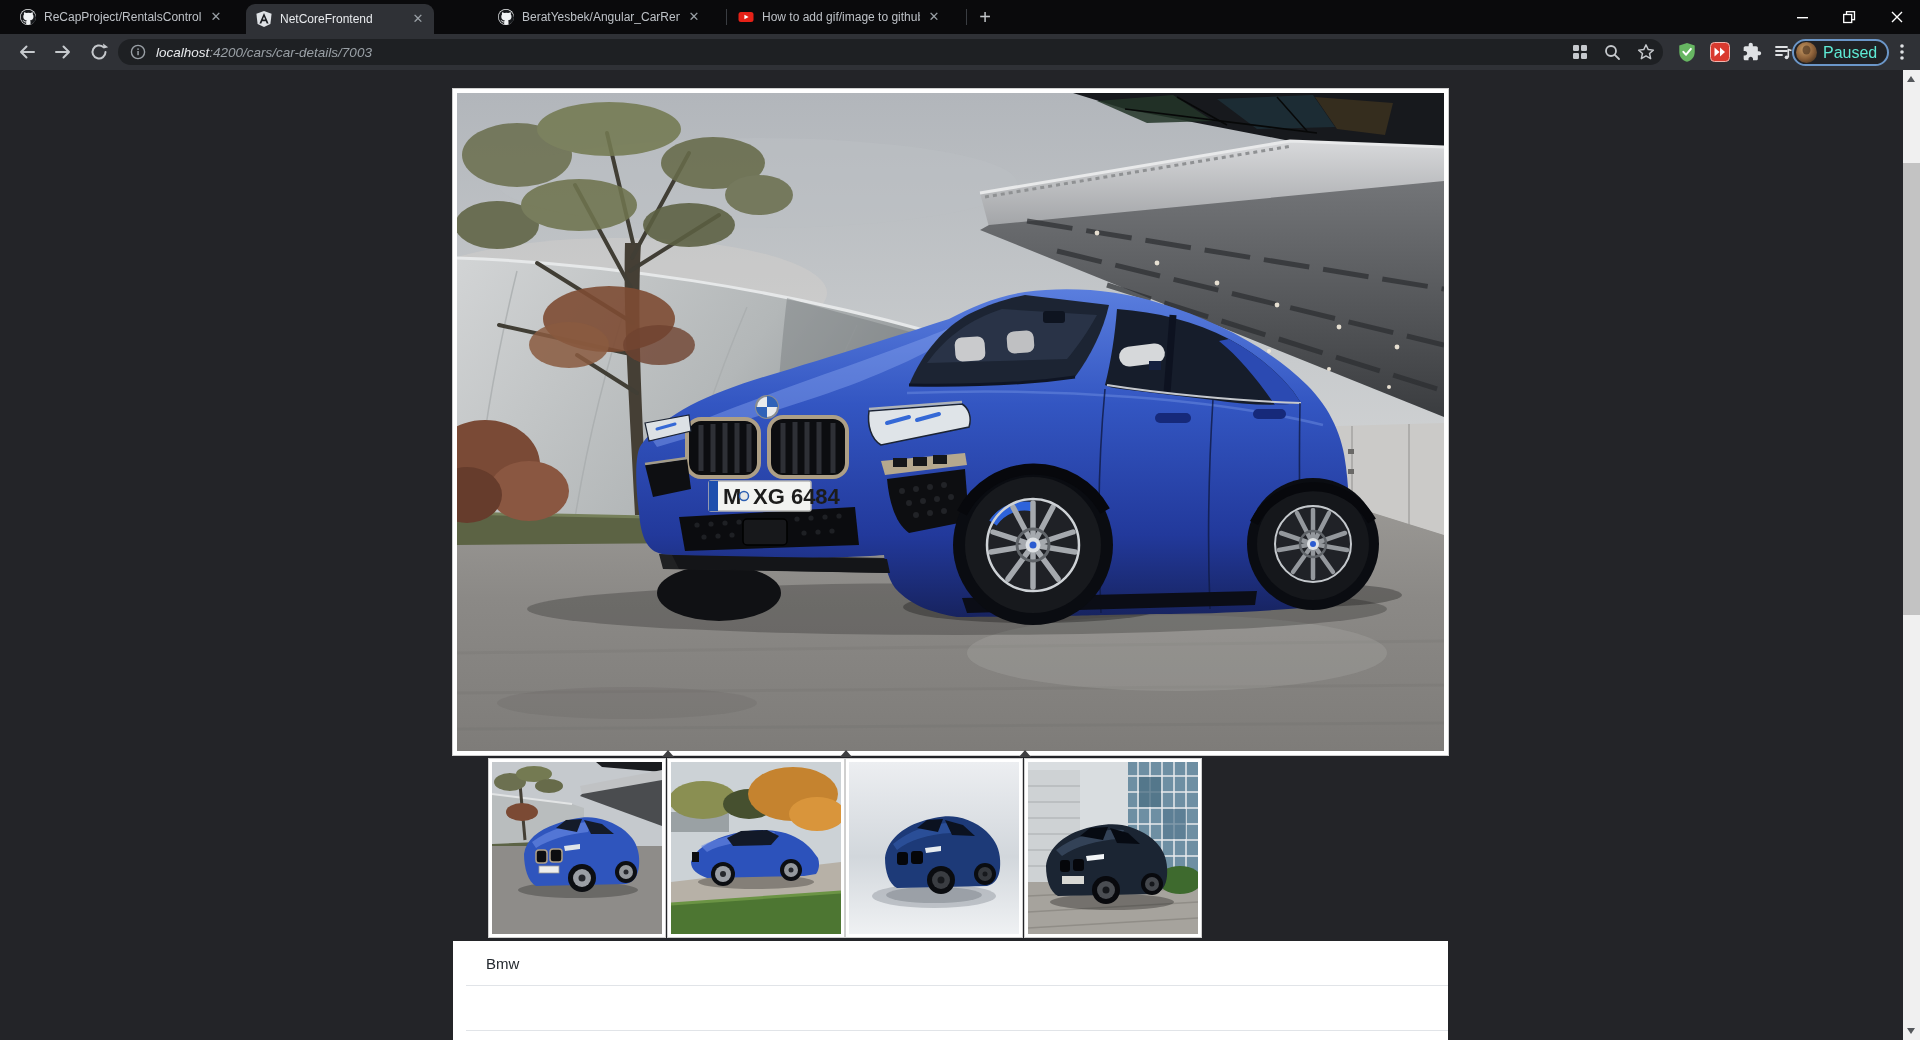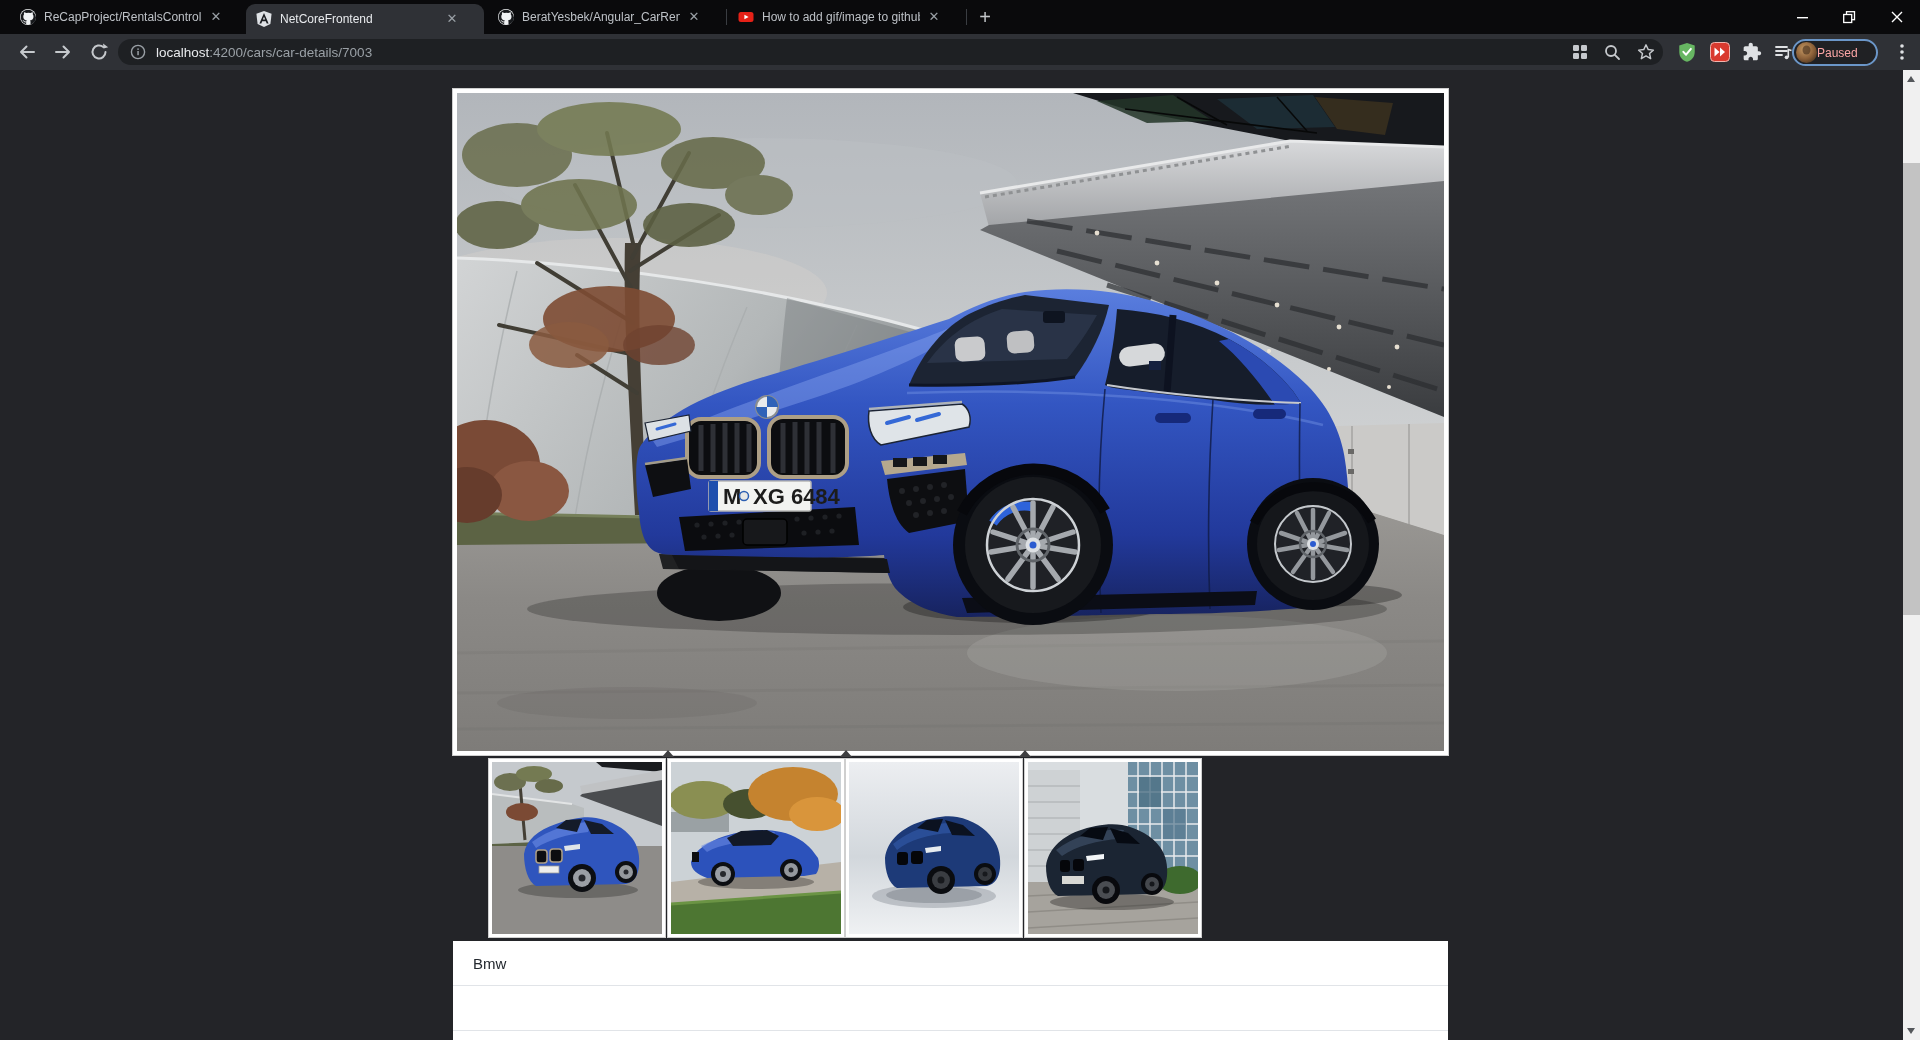--- a/index.html
+++ b/index.html
@@ -15,40 +15,40 @@
   .tab .close{width:16px;height:16px;margin-left:6px;color:#9aa0a6;font-size:13px;line-height:16px;
        text-align:center;border-radius:8px;}
   .tabsep{position:absolute;top:9px;width:1px;height:16px;background:#3a3d42;}
   .newtab{position:absolute;left:972px;top:5px;width:26px;height:26px;color:#c3c6c9;font-size:20px;
        line-height:24px;text-align:center;border-radius:13px;}
   .wbtns{position:absolute;right:0;top:0;height:34px;display:flex;}
   .wbtn{width:47px;height:34px;display:flex;align-items:center;justify-content:center;color:#fff;}
   .toolbar{position:absolute;left:0;top:34px;width:1920px;height:36px;background:#2f3136;}
   .navic{position:absolute;top:8px;width:20px;height:20px;}
   .omnibox{position:absolute;left:118px;top:5px;width:1545px;height:26px;border-radius:13px;
-       background:#1e2023;display:flex;align-items:center;}
+       background:#1e2023;display:flex;align-items:center;font-style:italic;}
   .urltext{font-size:13.5px;color:#9aa0a6;margin-left:10px;white-space:nowrap;}
   .urltext b{color:#e8eaed;font-weight:normal;}
   .obicon{position:absolute;top:9px;width:18px;height:18px;}
   .extic{position:absolute;top:8px;width:20px;height:20px;}
   .profile{position:absolute;left:1792px;top:5px;height:27px;min-width:86px;border:2px solid #6b96c8;
        border-radius:14px;display:flex;align-items:center;padding:0 10px 0 2px;background:#202124;}
-  .profile .ptxt{color:#fca5a5;font-size:12px;}
+  .profile .ptxt{color:#5eead4;font-size:16px;margin-left:6px;}
   .kebab{position:absolute;left:1894px;top:9px;width:16px;height:18px;}
   
   .content{position:absolute;left:0;top:70px;width:1903px;height:970px;background:#232428;overflow:hidden;}
   .imgcard{position:absolute;left:453px;top:19px;width:995px;height:666px;background:#fff;
        box-shadow:0 0 0 1px #cfcfcf;padding:4px;}
   .imgcard svg{display:block;width:987px;height:658px;}
   .caret{position:absolute;width:0;height:0;border-left:6px solid transparent;
        border-right:6px solid transparent;border-bottom:7px solid #3f3f41;top:680px;}
   .thumb{position:absolute;top:689px;width:176px;height:178px;background:#fff;
        box-shadow:0 0 0 1px #cfcfcf;padding:3px;}
   .thumb svg{display:block;width:170px;height:172px;}
-  .listcard{position:absolute;left:453px;top:871px;width:995px;height:99px;background:#fff;}
+  .listcard{position:absolute;left:453px;top:871px;width:995px;height:99px;background:#fff;padding-left:13px;}
   .lrow{height:45px;line-height:45px;padding-left:20px;font-size:15px;color:#24292f;
        border-bottom:1px solid #e1e4e8;}
   
   .sbar{position:absolute;left:1903px;top:70px;width:17px;height:970px;background:#f0f0f0;}
   .sarrow{position:absolute;left:4px;width:0;height:0;border-left:4.5px solid transparent;
        border-right:4.5px solid transparent;}
   .sthumb{position:absolute;left:0;top:93px;width:17px;height:452px;background:#c3c3c3;}
 </style>
 </head>
 <body>
@@ -57,21 +57,21 @@
 
   <div class="tab" style="left:10px;width:232px;">
     <svg class="fav" viewBox="0 0 16 16">
       <circle cx="8" cy="8" r="8" fill="#f0f2f4"></circle>
       <path fill="#17191c" d="M8 .8C4 .8.7 4 .7 8.1c0 3.2 2.1 6 5 6.9.4.1.5-.2.5-.4v-1.3c-2 .4-2.5-.9-2.5-.9-.3-.8-.8-1-.8-1-.7-.5 0-.5 0-.5.8.1 1.2.8 1.2.8.7 1.2 1.8.9 2.2.7.1-.5.3-.9.5-1.1-1.7-.2-3.5-.9-3.5-3.9 0-.9.3-1.6.8-2.1-.1-.2-.4-1 .1-2 0 0 .7-.2 2.2.8a7.4 7.4 0 0 1 4 0c1.5-1 2.2-.8 2.2-.8.5 1 .2 1.8.1 2 .5.5.8 1.2.8 2.1 0 3-1.8 3.7-3.6 3.9.3.3.6.8.6 1.5v2.2c0 .2.1.5.5.4a7.4 7.4 0 0 0 5-6.9C15.3 4 12 .8 8 .8z"></path>
     </svg>
     <span class="title">ReCapProject/RentalsController.c</span>
     <span class="close">✕</span>
   </div>
 
-  <div class="tab active" style="left:246px;width:238px;">
+  <div class="tab active" style="left:246px;width:188px;">
     <svg class="fav" viewBox="0 0 16 16">
       <polygon points="8,0 15.6,2.8 14.4,12.9 8,16 1.6,12.9 0.4,2.8" fill="#dfe2e6"></polygon>
       <path d="M8 2 3.4 12.4h1.9l.9-2.2h3.6l.9 2.2h1.9L8 2zm1.2 6.6H6.8L8 5.7l1.2 2.9z" fill="#1c1e22"></path>
     </svg>
     <span class="title">NetCoreFrontend</span>
     <span class="close">✕</span>
   </div>
 
   <div class="tab" style="left:488px;width:236px;">
     <svg class="fav" viewBox="0 0 16 16">

